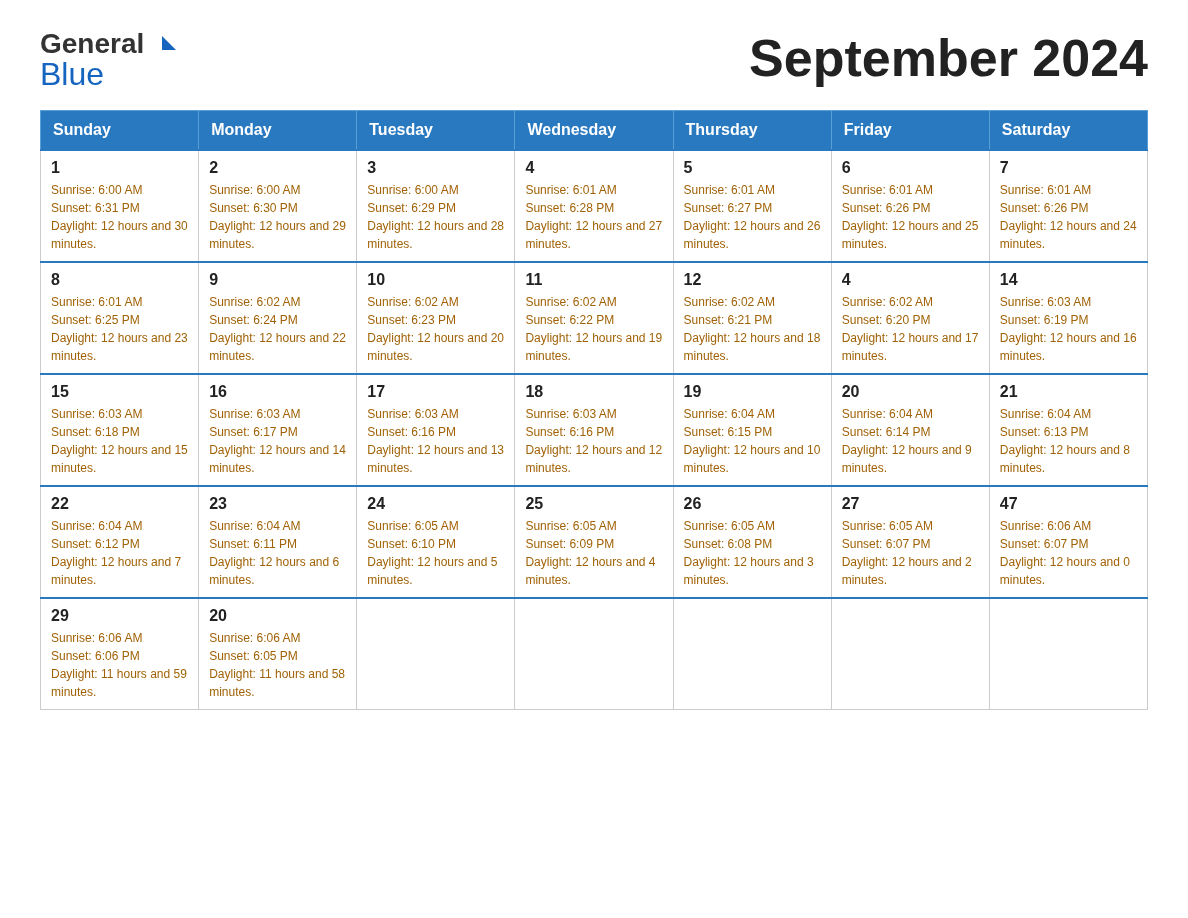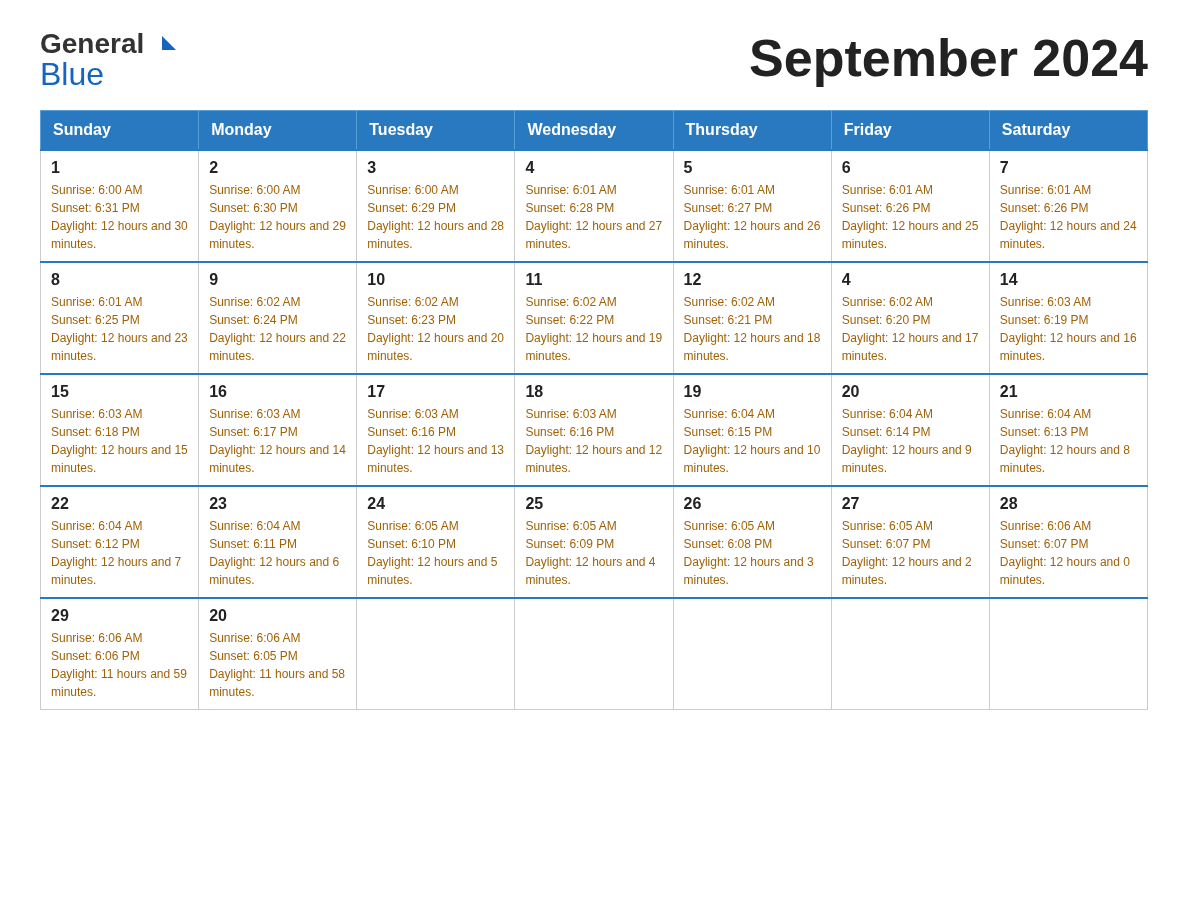--- a/index.html
+++ b/index.html
@@ -243,21 +243,21 @@
         </td>
         <td>
           <div class="day-number">26</div>
           <div class="day-info">Sunrise: 6:05 AM<br>Sunset: 6:08 PM<br>Daylight: 12 hours and 3 minutes.</div>
         </td>
         <td>
           <div class="day-number">27</div>
           <div class="day-info">Sunrise: 6:05 AM<br>Sunset: 6:07 PM<br>Daylight: 12 hours and 2 minutes.</div>
         </td>
         <td>
-          <div class="day-number">28</div>
+          <div class="day-number">47</div>
           <div class="day-info">Sunrise: 6:06 AM<br>Sunset: 6:07 PM<br>Daylight: 12 hours and 0 minutes.</div>
         </td>
       </tr>
       <tr class="week-row">
         <td>
           <div class="day-number">29</div>
           <div class="day-info">Sunrise: 6:06 AM<br>Sunset: 6:06 PM<br>Daylight: 11 hours and 59 minutes.</div>
         </td>
         <td>
           <div class="day-number">20</div>

